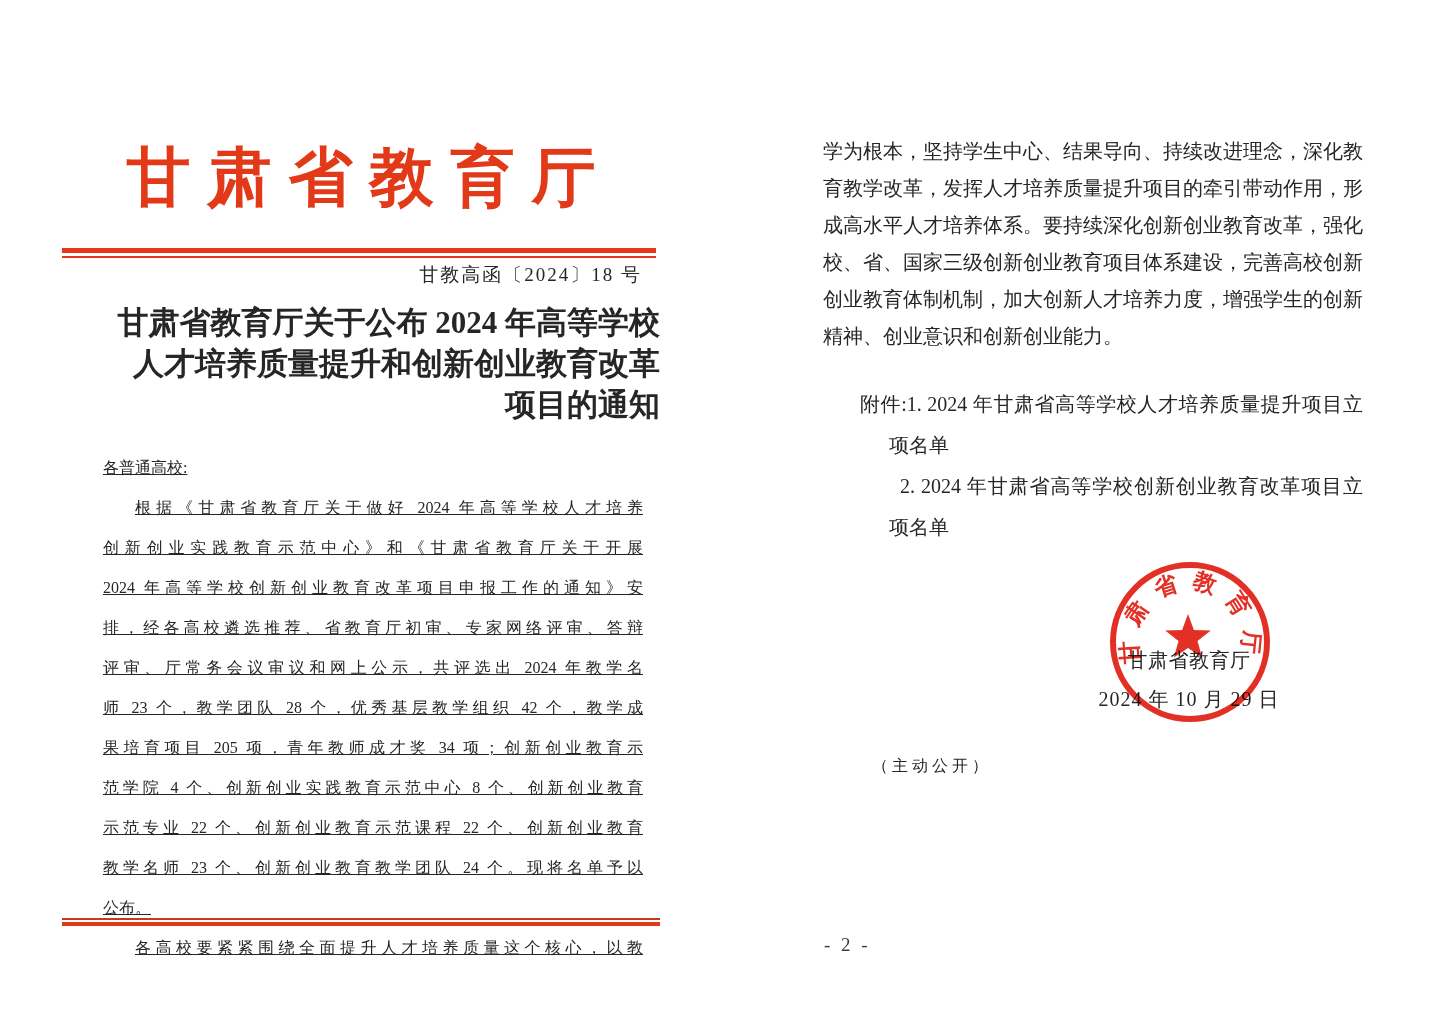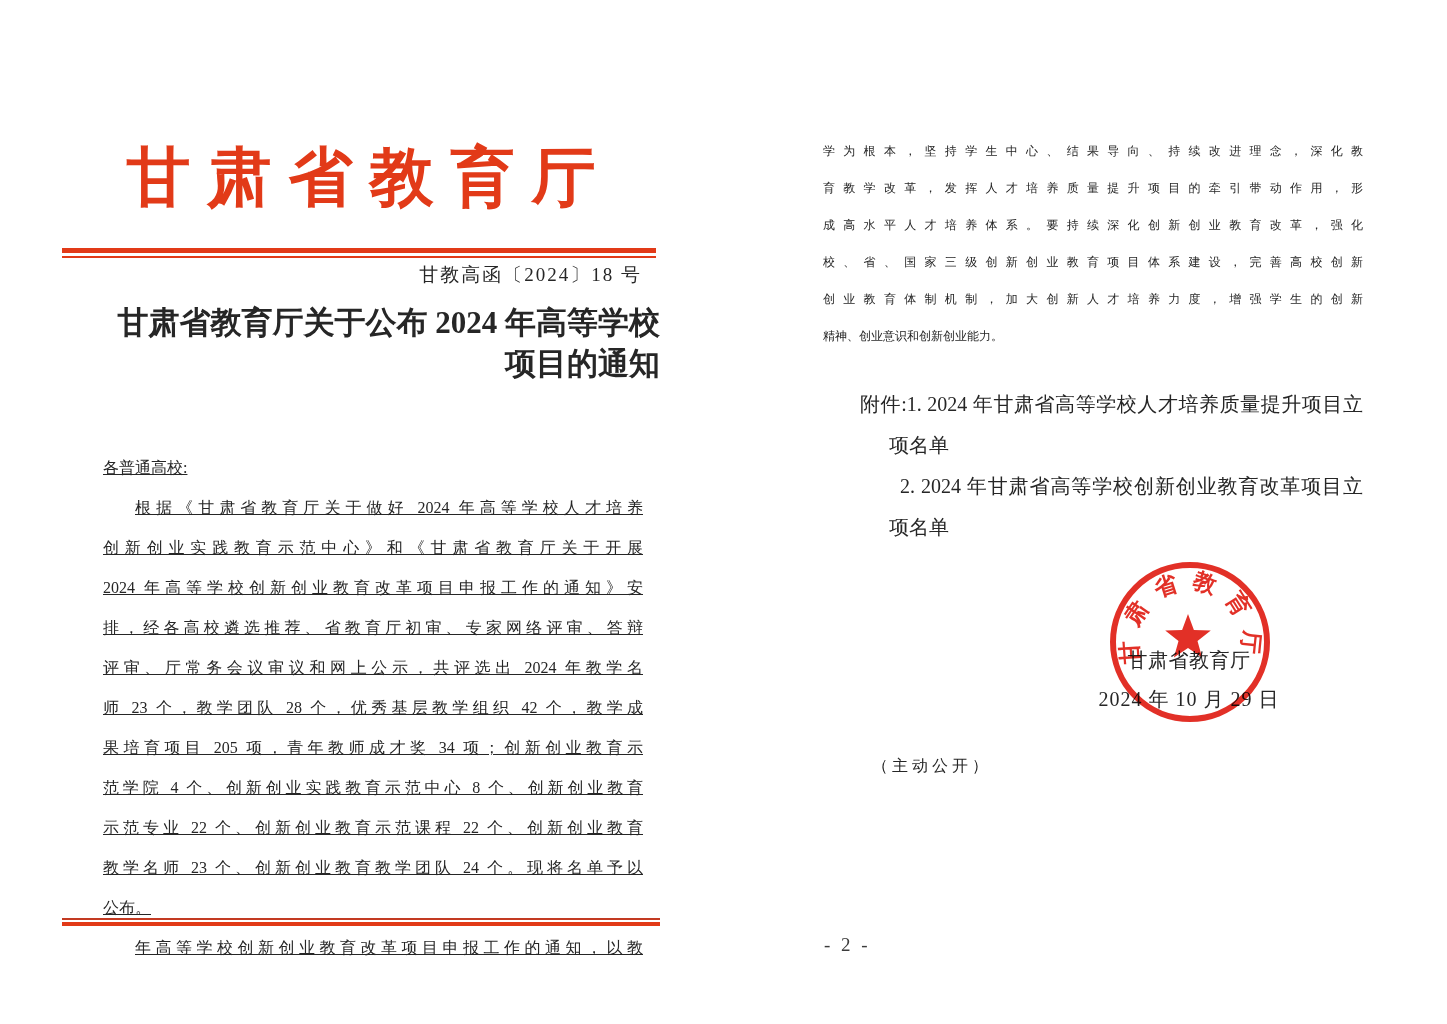--- a/index.html
+++ b/index.html
@@ -45,21 +45,21 @@
   }
   .indent{text-indent:2em;}
 
   .bottom-rule{position:absolute;top:918px;left:0;width:598px;}
   .bottom-rule .l1{height:2px;background:#c33a22;}
   .bottom-rule .gap{height:2px;}
   .bottom-rule .l2{height:4px;background:#e23a18;}
 
   .body-block2{position:absolute;top:133px;left:13px;width:540px;}
   .bline2{
-    height:37px;line-height:37px;font-size:12px;
+    height:37px;line-height:37px;font-size:20px;
     overflow:hidden;white-space:nowrap;
   }
   .jline2{text-align:justify;text-align-last:justify;white-space:normal;max-height:37px;}
 
   .attachments{position:absolute;top:384px;left:13px;width:540px;}
   .aline{
     height:41px;line-height:41px;font-size:20px;overflow:hidden;
   }
   .aline.a1{margin-left:37px;width:503px;text-align:justify;text-align-last:justify;}
   .aline.a2{margin-left:66px;}
@@ -98,37 +98,38 @@
   <div class="header-rule">
     <div class="thick"></div>
     <div class="gap"></div>
     <div class="thin"></div>
   </div>
 
   <div class="doc-number">甘教高函〔2024〕18 号</div>
 
   <div class="notice-title">
     <div>甘肃省教育厅关于公布 2024 年高等学校</div>
+    <div>人才培养质量提升和创新创业教育改革</div>
     <div>项目的通知</div>
   </div>
 
   <div class="body-block">
     <div class="bline">各普通高校:</div>
     <div class="bline jline indent">根据《甘肃省教育厅关于做好 2024 年高等学校人才培养</div>
     <div class="bline jline">创新创业实践教育示范中心》和《甘肃省教育厅关于开展</div>
     <div class="bline jline">2024 年高等学校创新创业教育改革项目申报工作的通知》安</div>
     <div class="bline jline">排，经各高校遴选推荐、省教育厅初审、专家网络评审、答辩</div>
     <div class="bline jline">评审、厅常务会议审议和网上公示，共评选出 2024 年教学名</div>
     <div class="bline jline">师 23 个，教学团队 28 个，优秀基层教学组织 42 个，教学成</div>
     <div class="bline jline">果培育项目 205 项，青年教师成才奖 34 项；创新创业教育示</div>
     <div class="bline jline">范学院 4 个、创新创业实践教育示范中心 8 个、创新创业教育</div>
     <div class="bline jline">示范专业 22 个、创新创业教育示范课程 22 个、创新创业教育</div>
     <div class="bline jline">教学名师 23 个、创新创业教育教学团队 24 个。现将名单予以</div>
     <div class="bline">公布。</div>
-    <div class="bline jline indent">年高等学校创新创业教育改革项目申报工作的通知，以教</div>
+    <div class="bline jline indent">各高校要紧紧围绕全面提升人才培养质量这个核心，以教</div>
   </div>
 
   <div class="bottom-rule">
     <div class="l1"></div>
     <div class="gap"></div>
     <div class="l2"></div>
   </div>
 </div>
 
 <div class="page" id="page-right">

